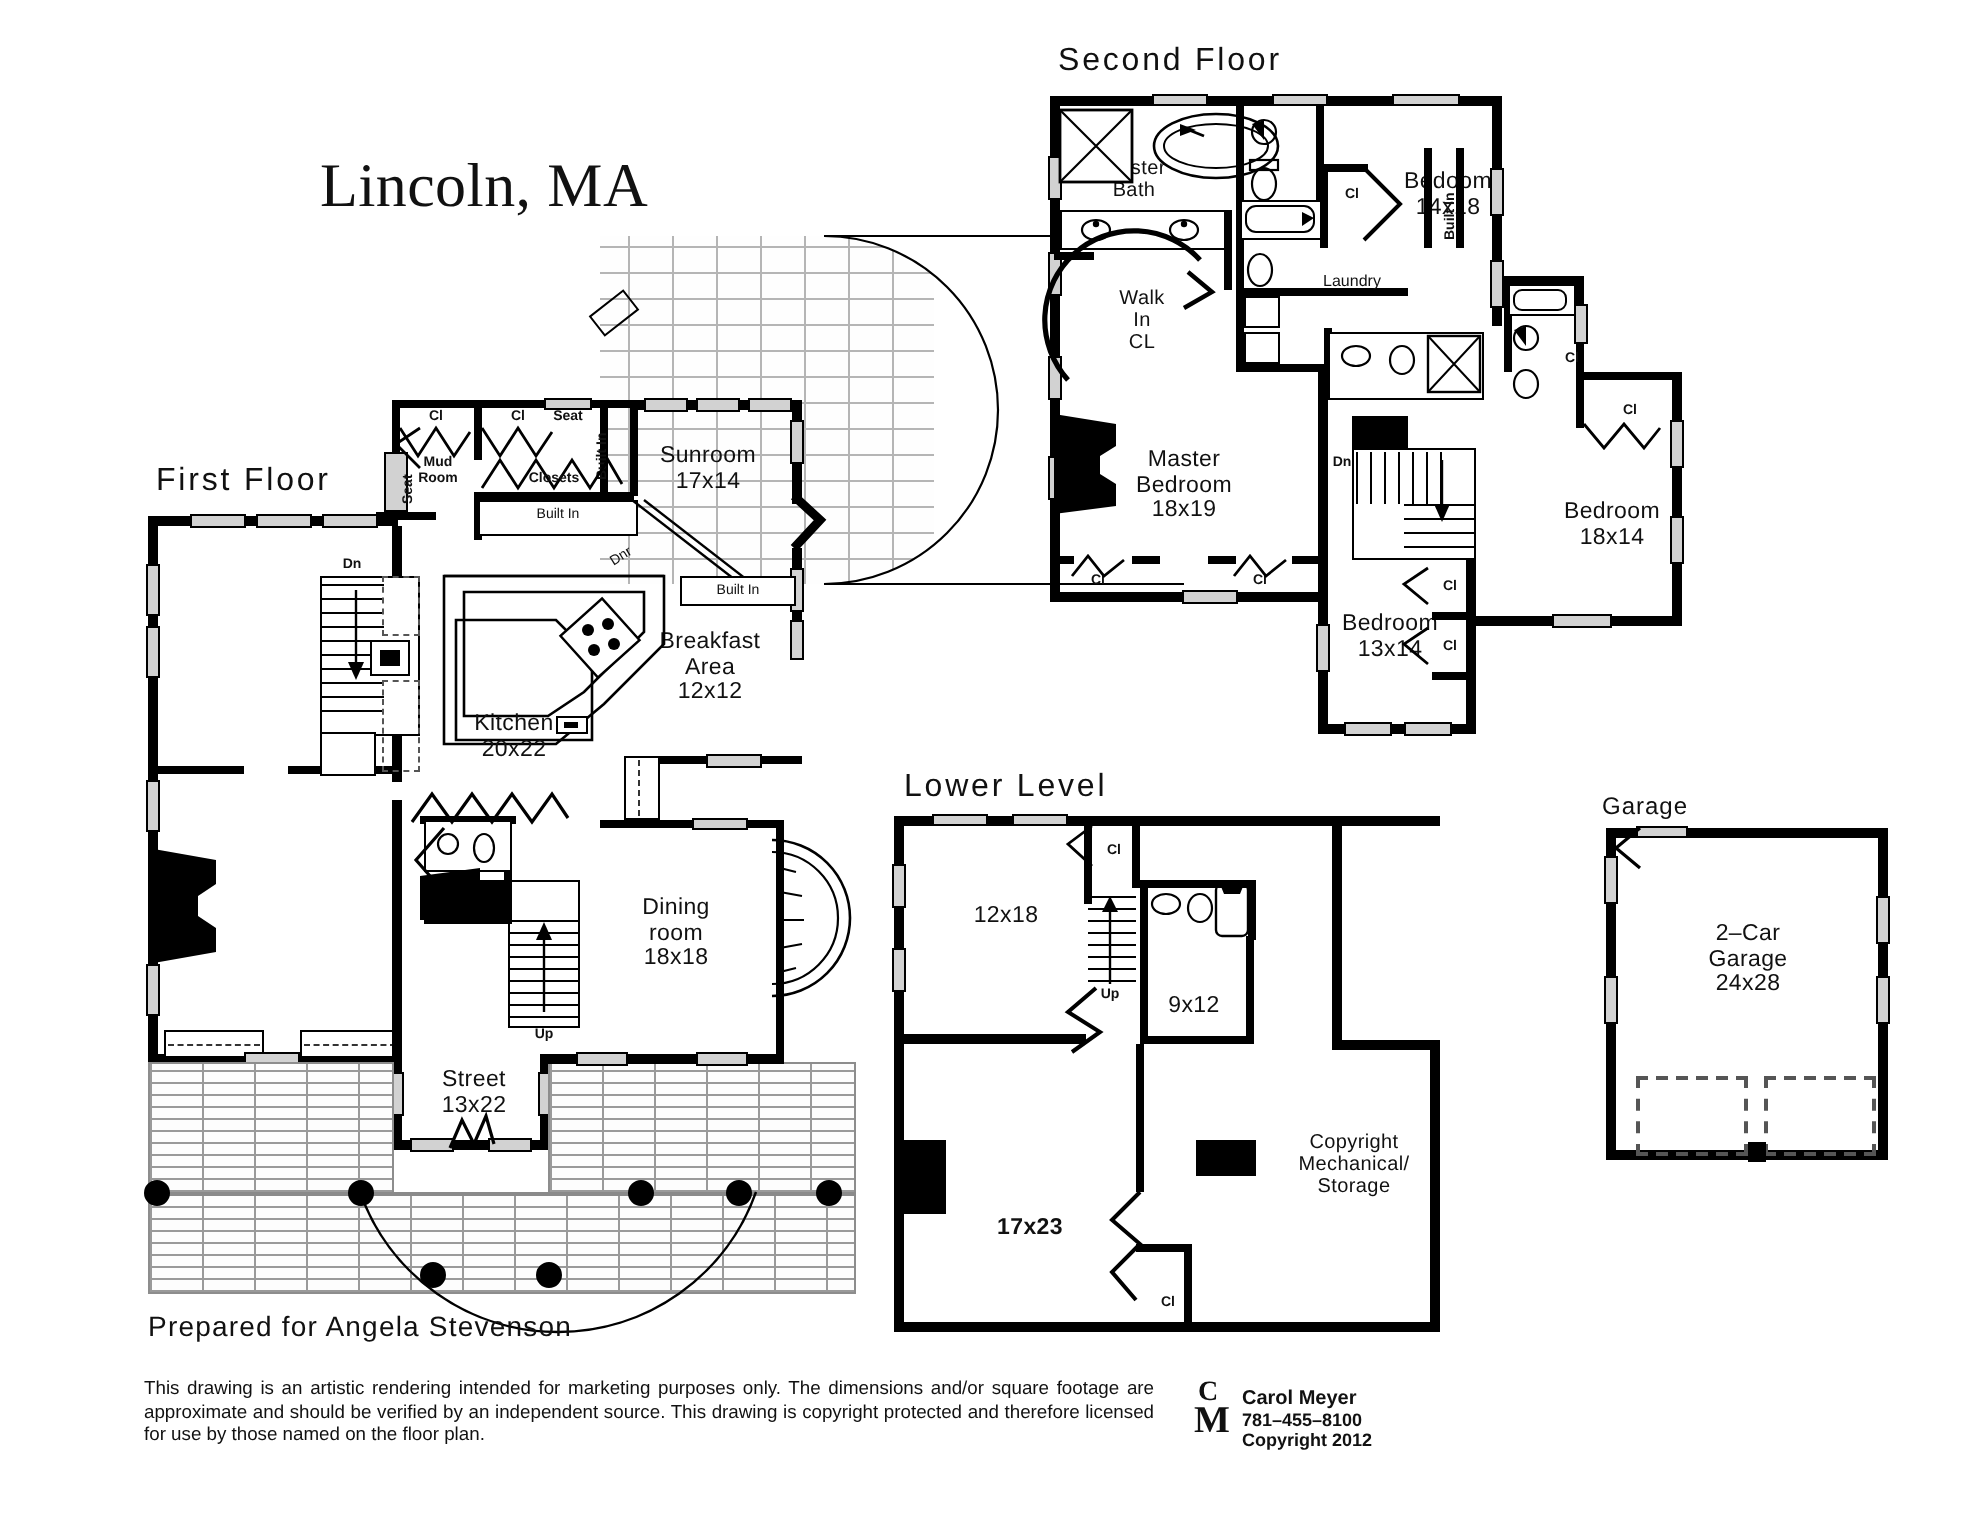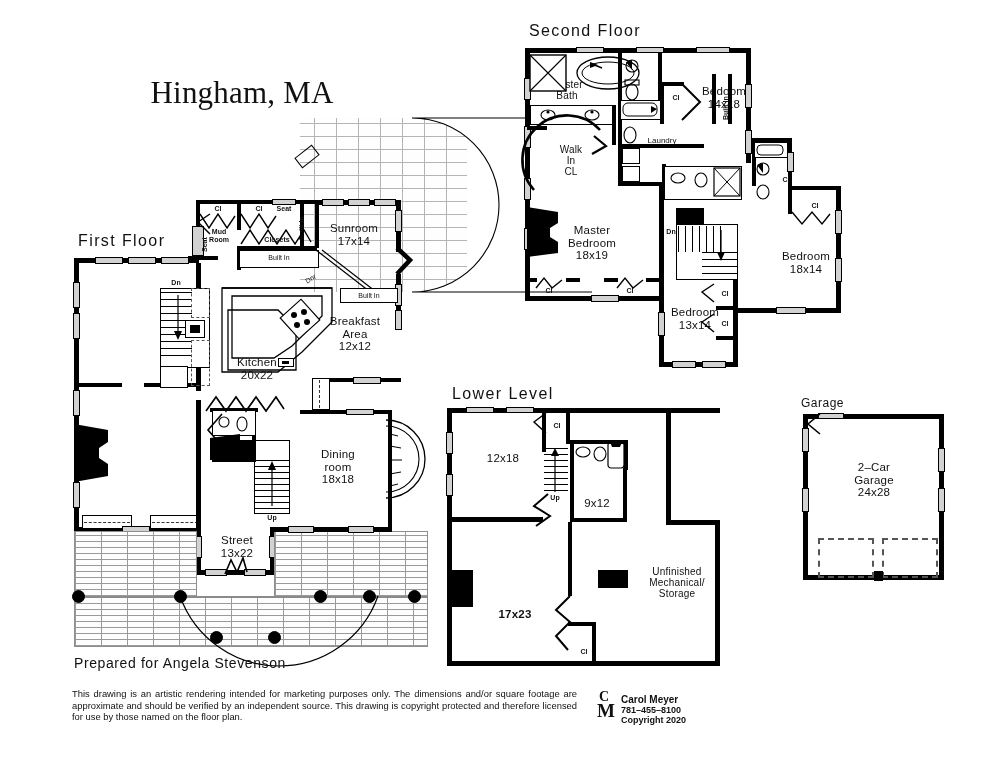--- a/index.html
+++ b/index.html
@@ -58,21 +58,21 @@
   .stairv i{position:absolute;top:0;bottom:0;width:1px;background:#000;}
 
   svg{position:absolute;overflow:visible;}
   .svgline{stroke:#000;fill:none;}
 </style>
 </head>
 <body>
 
 <div id="canvas">
 
-  <div class="title" style="left:112px;top:75px;width:260px;">Hingham, MA</div>
+  <div class="title" style="left:112px;top:75px;width:260px;">Lincoln, MA</div>
 
   <div class="plan-title" style="left:78px;top:232px;">First Floor</div>
 
   <div class="stoneclip" style="left:292px;top:118px;width:175px;height:175px;
               clip-path:path('M 8 0 L 120 0 A 87 87 0 0 1 120 174 L 8 174 Z');">
     <div class="stone" style="left:0;top:0;width:175px;height:175px;"></div>
   </div>
   <svg style="left:292px;top:118px;width:180px;height:180px;">
     <path class="svgline" d="M 300 0 L 120 0 A 87 87 0 0 1 120 174 L 300 174" stroke-width="1.1"></path>
   </svg>
@@ -376,21 +376,21 @@
   </svg>
   <div class="outline" style="left:620px;top:100px;width:42px;height:20px;background:#fff;"></div>
   <svg style="left:623px;top:103px;width:36px;height:14px;">
     <rect class="svgline" x="0" y="0" width="34" height="13" rx="5" stroke-width="1" fill="#fff"></rect>
     <path d="M 28 3 L 34 6 L 28 10 Z" fill="#000"></path>
   </svg>
   <svg style="left:620px;top:124px;width:22px;height:22px;">
     <ellipse class="svgline" cx="10" cy="11" rx="6" ry="8" stroke-width="1.1"></ellipse>
   </svg>
   <div class="w" style="left:618px;top:144px;width:86px;height:4px;"></div>
-  <div class="tiny nb" style="left:637px;top:137px;width:50px;font-size:8px;">Laundry</div>
+  <div class="tiny nb" style="left:651px;top:137px;width:50px;font-size:8px;">Laundry</div>
   <div class="outline" style="left:622px;top:148px;width:18px;height:16px;background:#fff;"></div>
   <div class="outline" style="left:622px;top:166px;width:18px;height:16px;background:#fff;"></div>
   <div class="w" style="left:618px;top:182px;width:60px;height:4px;"></div>
   <div class="w" style="left:618px;top:148px;width:4px;height:38px;"></div>
 
   <div class="room" style="left:688px;top:85px;width:72px;">Bedoom
 14x18</div>
   <div class="w" style="left:712px;top:74px;width:4px;height:50px;"></div>
   <div class="vtiny" style="left:722px;top:120px;">Built In</div>
   <div class="w" style="left:728px;top:74px;width:4px;height:50px;"></div>
@@ -497,21 +497,21 @@
   <div class="w" style="left:666px;top:520px;width:54px;height:5px;"></div>
   <div class="w" style="left:666px;top:408px;width:5px;height:116px;"></div>
   <div class="win" style="left:466px;top:407px;width:28px;height:6px;"></div>
   <div class="win" style="left:506px;top:407px;width:28px;height:6px;"></div>
   <div class="win" style="left:446px;top:432px;width:7px;height:22px;"></div>
   <div class="win" style="left:446px;top:474px;width:7px;height:22px;"></div>
 
   <div class="room" style="left:473px;top:452px;width:60px;">12x18</div>
   <div class="room" style="left:572px;top:497px;width:50px;">9x12</div>
   <div class="room" style="left:485px;top:608px;width:60px;font-weight:bold;">17x23</div>
-  <div class="room sm" style="left:634px;top:566px;width:86px;">Unfinished
+  <div class="room sm" style="left:634px;top:566px;width:86px;">Copyright
 Mechanical/
 Storage</div>
   <div class="blk" style="left:598px;top:570px;width:30px;height:18px;"></div>
   <div class="blk" style="left:451px;top:570px;width:22px;height:37px;"></div>
 
   <div class="w" style="left:542px;top:408px;width:4px;height:44px;"></div>
   <div class="w" style="left:566px;top:408px;width:4px;height:36px;"></div>
   <div class="stair" style="left:544px;top:448px;width:24px;height:46px;">
     <i style="top:0"></i>
       <i style="top:6px"></i>
@@ -582,15 +582,15 @@
   <div class="w" style="left:874px;top:571px;width:9px;height:10px;"></div>
 
   <div class="prepared" style="left:74px;top:655px;">Prepared for Angela Stevenson</div>
 
   <div class="disclaimer" style="left:72px;top:688px;">This drawing is an artistic rendering intended for marketing purposes only.  The dimensions and/or square footage are approximate and should be verified by an independent source.  This drawing is copyright protected and therefore licensed for use by those named on the floor plan.</div>
 
   <div class="mono" style="left:599px;top:690px;font-size:14px;">C</div>
   <div class="mono" style="left:597px;top:701px;font-size:19px;">M</div>
   <div class="sig-name" style="left:621px;top:694px;">Carol Meyer</div>
   <div class="sig-name" style="left:621px;top:705px;font-size:9px;">781–455–8100</div>
-  <div class="sig-name" style="left:621px;top:715px;font-size:9px;">Copyright 2020</div>
+  <div class="sig-name" style="left:621px;top:715px;font-size:9px;">Copyright 2012</div>
 
 </div>
 
 </body></html>

